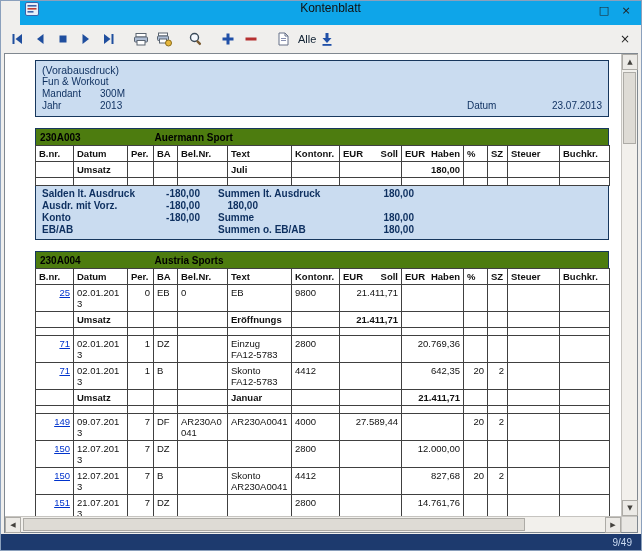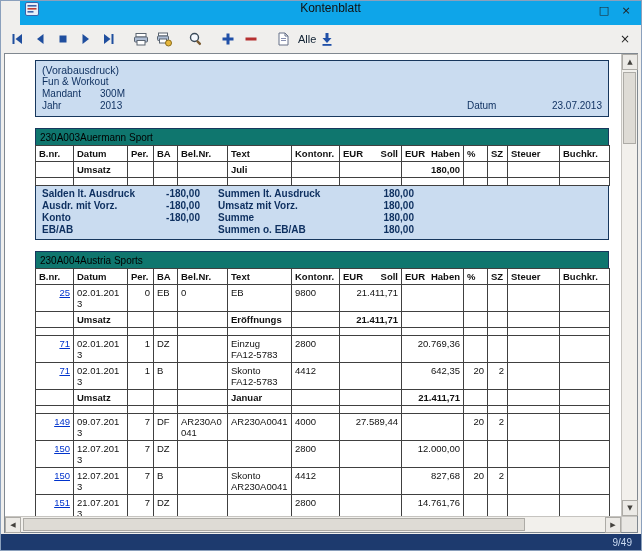--- a/index.html
+++ b/index.html
@@ -36,22 +36,22 @@
   .rpt-title { font-size:15px; font-weight:bold; line-height:16px; }
   .rpt-sub { font-size:10.5px; font-weight:normal; line-height:12px; }
   .rpt-company { font-size:10px; line-height:12px; }
   .meta-row { display:flex; font-size:10px; line-height:12px; }
   .meta-row .lbl { width:58px; }
   .meta-right { margin-left:auto; display:flex; }
   .meta-right .rlbl { width:55px; }
   .meta-right .rval { width:80px; text-align:right; }
   
   .section { margin-top:11px; }
-  .sec-head { display:flex; align-items:center; background:#0f766e; border:1px solid #17375d; border-bottom:none; height:17px; padding:0 4px; font-size:10px; font-weight:normal; color:#000; }
-  .acct-name { }
+  .sec-head { display:flex; align-items:center; background:#4d7c0f; border:1px solid #17375d; border-bottom:none; height:17px; padding:0 4px; font-size:10px; font-weight:bold; color:#000; }
+  .acct-name { margin-left:74px; }
   table.acct { border-collapse:collapse; table-layout:fixed; width:574px; font-size:9.5px; color:#111; }
   table.acct th, table.acct td { border:1px solid #404040; padding:2px 3px; line-height:11px; vertical-align:top; overflow:hidden; overflow-wrap:break-word; }
   table.acct th { font-weight:bold; text-align:left; }
   th .fl { float:left; } th .fr { float:right; }
   tr.bold td { font-weight:bold; }
   tr.spacer td { height:8px; padding:0; }
   .a-l { text-align:left; } .a-r { text-align:right; }
   .blink { color:#0033cc; text-decoration:underline; cursor:pointer; }
   
   .summary { background:#cadcf0; border:1px solid #17375d; border-top:none; padding:2px 6px 3px 6px; font-size:10px; font-weight:bold; color:#0d2f5f; }
@@ -272,21 +272,20 @@
           <div class="summary">
               <div class="sumrow">
                 <span class="ll">Salden lt. Ausdruck</span>
                 <span class="lv">-180,00</span>
                 <span class="rl">Summen lt. Ausdruck</span>
                 <span class="rv">180,00</span>
               </div>
               <div class="sumrow">
                 <span class="ll">Ausdr. mit Vorz.</span>
                 <span class="lv">-180,00</span>
-                <span class="rl">Umsatz mit Vorz.</span>
                 <span class="rv">180,00</span>
               </div>
               <div class="sumrow">
                 <span class="ll">Konto</span>
                 <span class="lv">-180,00</span>
                 <span class="rl">Summe</span>
                 <span class="rv">180,00</span>
               </div>
               <div class="sumrow">
                 <span class="ll">EB/AB</span>

